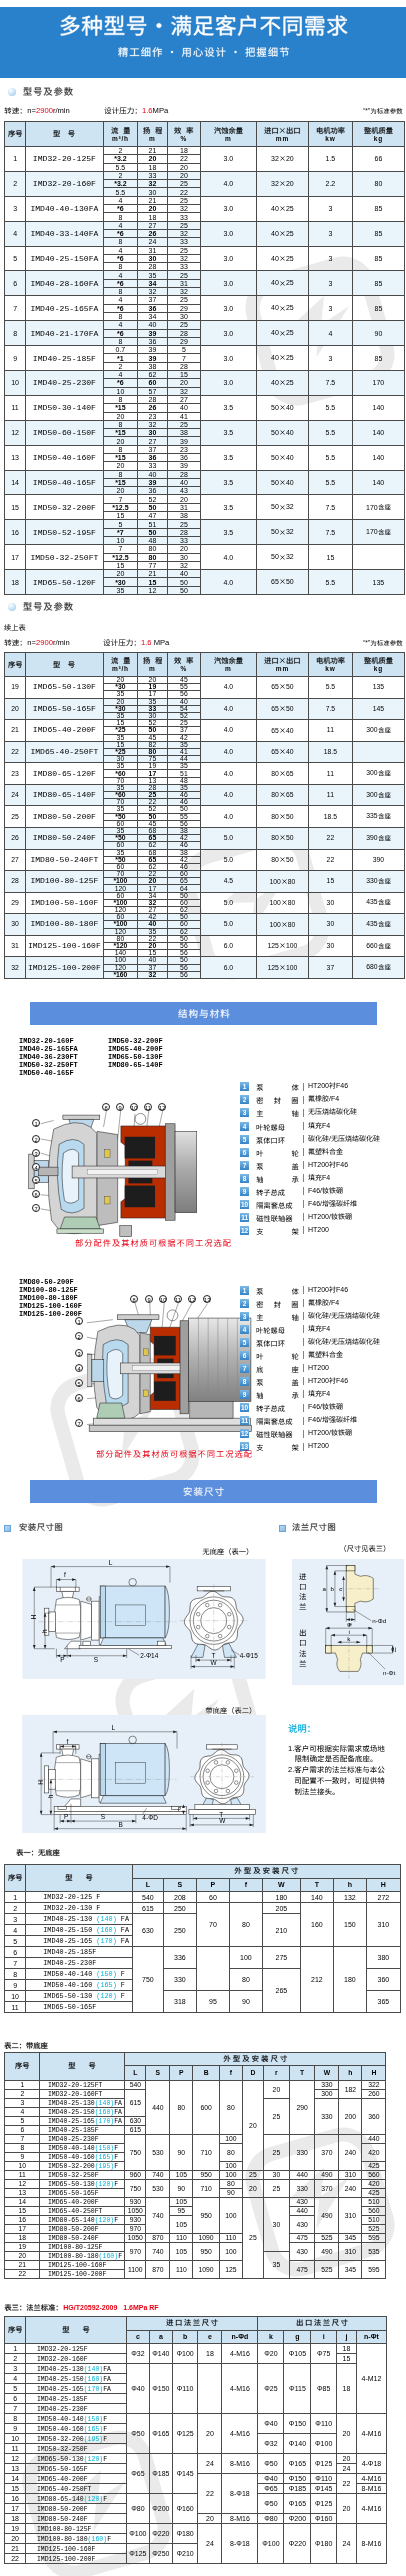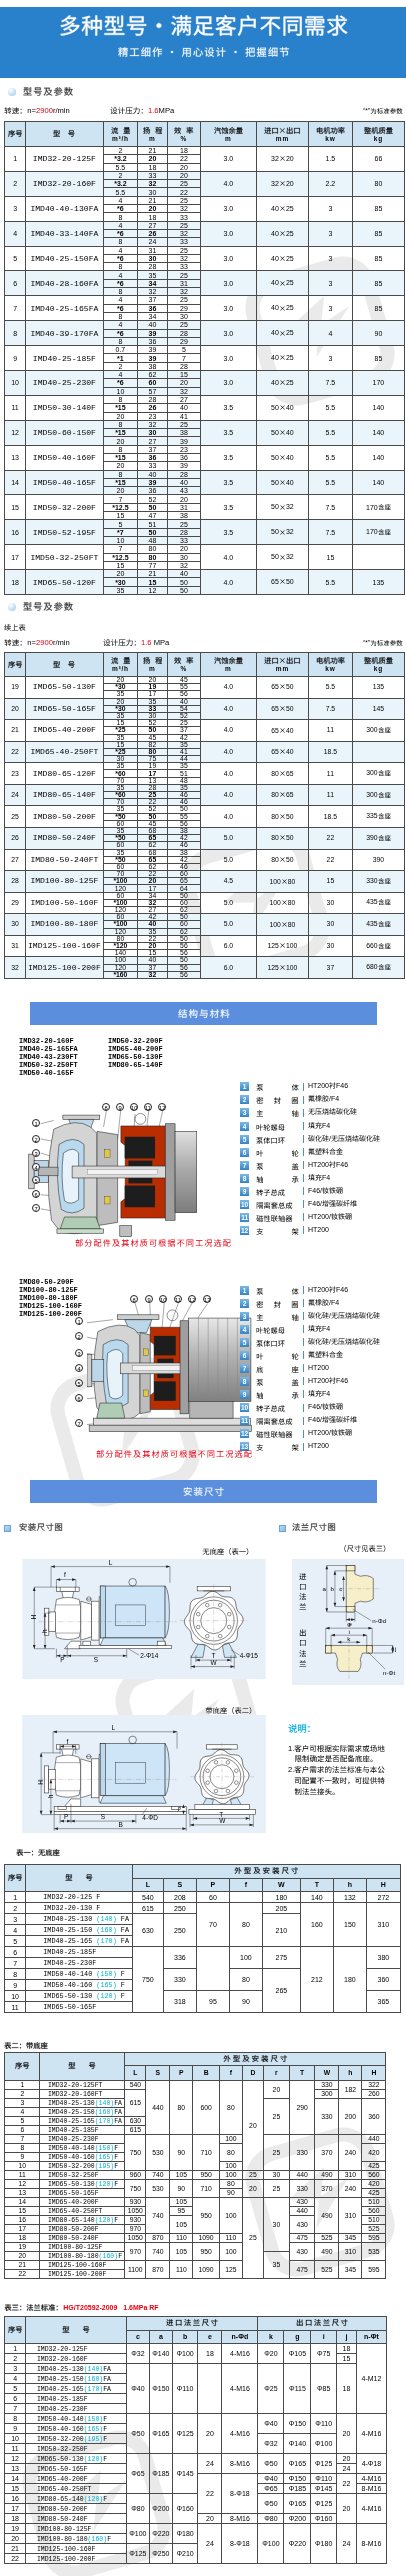--- a/index.html
+++ b/index.html
@@ -110,21 +110,21 @@
         <use href="#z3" transform="translate(19.0 14.6) scale(0.017 -0.017)"></use>
         <use href="#z25" transform="translate(38.0 14.6) scale(0.017 -0.017)"></use>
         <use href="#z26" transform="translate(57.0 14.6) scale(0.017 -0.017)"></use>
         <use href="#z27" transform="translate(76.0 14.6) scale(0.017 -0.017)"></use>
       </svg></div>
 <div class="abs" style="left:4.3px;top:106px;font-size:7.6px"><svg class="zh " style="vertical-align:middle;" width="23" height="8.1" fill="#000" viewBox="0 0 42 15">
         <use href="#z28" transform="translate(0.0 12.0) scale(0.014 -0.014)"></use>
         <use href="#z29" transform="translate(14.0 12.0) scale(0.014 -0.014)"></use>
         <use href="#z30" transform="translate(28.0 12.0) scale(0.014 -0.014)"></use>
       </svg><span>n=</span><span class="redtx">2900</span><span>r/min</span></div>
-<div class="abs" style="left:110px;top:106px;font-size:7.6px"><svg class="zh " style="vertical-align:middle;" width="38" height="8.1" fill="#000" viewBox="0 0 70 15">
+<div class="abs" style="left:104px;top:106px;font-size:7.6px"><svg class="zh " style="vertical-align:middle;" width="38" height="8.1" fill="#000" viewBox="0 0 70 15">
         <use href="#z20" transform="translate(0.0 12.0) scale(0.014 -0.014)"></use>
         <use href="#z21" transform="translate(14.0 12.0) scale(0.014 -0.014)"></use>
         <use href="#z31" transform="translate(28.0 12.0) scale(0.014 -0.014)"></use>
         <use href="#z32" transform="translate(42.0 12.0) scale(0.014 -0.014)"></use>
         <use href="#z30" transform="translate(56.0 12.0) scale(0.014 -0.014)"></use>
       </svg><span class="redtx">1.6</span><span>MPa</span></div>
 <div class="abs" style="left:347px;top:107px;font-size:6.5px;width:56px;text-align:right">“*”<svg class="zh " style="vertical-align:middle;" width="33" height="7" fill="#000" viewBox="0 0 60 13">
         <use href="#z33" transform="translate(0.0 10.3) scale(0.012 -0.012)"></use>
         <use href="#z34" transform="translate(12.0 10.3) scale(0.012 -0.012)"></use>
         <use href="#z35" transform="translate(24.0 10.3) scale(0.012 -0.012)"></use>
@@ -347,21 +347,21 @@
           <td class="b">36</td>
           <td>29</td>
         </tr>
         <tr style="height:8.3px">
           <td>8</td>
           <td>34</td>
           <td>30</td>
         </tr>
         <tr class="alt" style="height:8.3px">
           <td rowspan="3">8</td>
-          <td rowspan="3" class="mono">IMD40-39-170FA</td>
+          <td rowspan="3" class="mono">IMD40-21-170FA</td>
           <td>4</td>
           <td>40</td>
           <td>25</td>
           <td rowspan="3">3.0</td>
           <td rowspan="3">40<svg class="zh " style="vertical-align:middle;" width="7" height="7.6" fill="#000" viewBox="0 0 13 14">
               <use href="#z48" transform="translate(0.0 11.2) scale(0.013 -0.013)"></use>
             </svg>25</td>
           <td rowspan="3">4</td>
           <td rowspan="3">90</td>
         </tr>
@@ -1061,21 +1061,21 @@
     </table>
 <div class="abs" style="left:30px;top:1002px;width:347px;height:23px;background:#5b8edd;text-align:center;line-height:23px"><svg class="zh " style="vertical-align:middle;" width="52" height="10.3" fill="#fff" stroke="#fff" stroke-width="24" viewBox="0 0 96 19">
         <use href="#z60" transform="translate(0.0 15.0) scale(0.0175 -0.0175)"></use>
         <use href="#z61" transform="translate(19.5 15.0) scale(0.0175 -0.0175)"></use>
         <use href="#z62" transform="translate(39.0 15.0) scale(0.0175 -0.0175)"></use>
         <use href="#z63" transform="translate(58.5 15.0) scale(0.0175 -0.0175)"></use>
         <use href="#z64" transform="translate(78.0 15.0) scale(0.0175 -0.0175)"></use>
       </svg></div>
 <div class="abs mono" style="left:19px;top:1037px;font-size:7px;font-weight:bold">IMD32-20-160F</div>
 <div class="abs mono" style="left:19px;top:1045px;font-size:7px;font-weight:bold">IMD40-25-165FA</div>
-<div class="abs mono" style="left:19px;top:1053px;font-size:7px;font-weight:bold">IMD40-43-230FT</div>
+<div class="abs mono" style="left:19px;top:1053px;font-size:7px;font-weight:bold">IMD40-36-230FT</div>
 <div class="abs mono" style="left:19px;top:1061px;font-size:7px;font-weight:bold">IMD50-32-250FT</div>
 <div class="abs mono" style="left:19px;top:1069px;font-size:7px;font-weight:bold">IMD50-40-165F</div>
 <div class="abs mono" style="left:108px;top:1037px;font-size:7px;font-weight:bold">IMD50-32-200F</div>
 <div class="abs mono" style="left:108px;top:1045px;font-size:7px;font-weight:bold">IMD65-40-200F</div>
 <div class="abs mono" style="left:108px;top:1053px;font-size:7px;font-weight:bold">IMD65-50-130F</div>
 <div class="abs mono" style="left:108px;top:1061px;font-size:7px;font-weight:bold">IMD80-65-140F</div>
 <div class="abs" style="left:102px;top:1103px;width:8.1px;height:8.1px;border:0.5px solid #222;border-radius:50%;background:#fff;font-size:5.7px;text-align:center;line-height:8.1px;z-index:5">8</div>
 <div class="abs" style="left:116px;top:1103px;width:8.1px;height:8.1px;border:0.5px solid #222;border-radius:50%;background:#fff;font-size:5.7px;text-align:center;line-height:8.1px;z-index:5">9</div>
 <div class="abs" style="left:130px;top:1103px;width:8.1px;height:8.1px;border:0.5px solid #222;border-radius:50%;background:#fff;font-size:5.7px;text-align:center;line-height:8.1px;z-index:5">10</div>
 <div class="abs" style="left:144px;top:1103px;width:8.1px;height:8.1px;border:0.5px solid #222;border-radius:50%;background:#fff;font-size:5.7px;text-align:center;line-height:8.1px;z-index:5">11</div>

